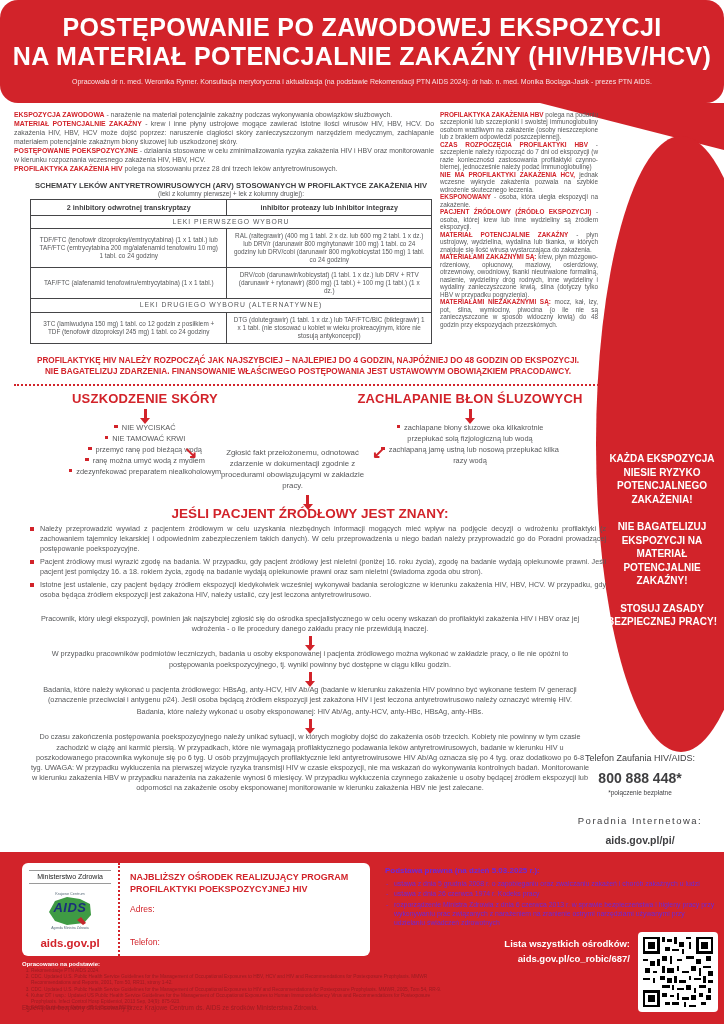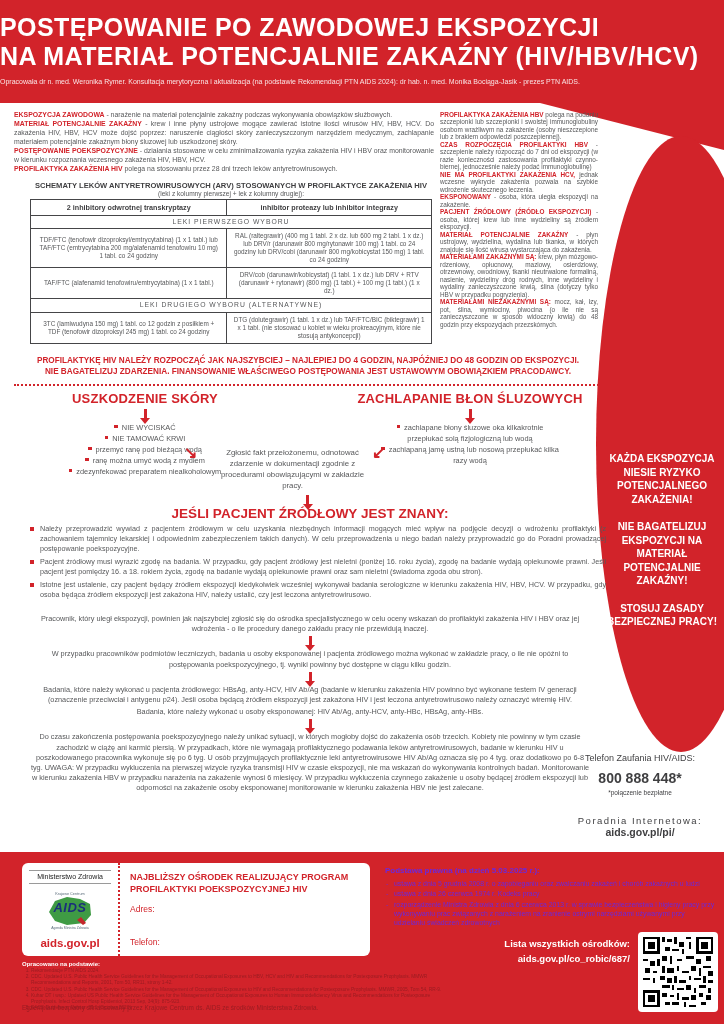--- a/index.html
+++ b/index.html
@@ -1,20 +1,20 @@
 <!DOCTYPE html>
 <html><head>
 <meta charset="utf-8">
 <style>
   html,body { margin:0; padding:0; background:#888; }
   .page { position:relative; width:724px; height:1024px; background:#ffffff;
           font-family:"Liberation Sans", sans-serif; color:#57585a; overflow:hidden; margin:0 auto; }
 
   
-  .header { position:absolute; top:0; left:0; width:724px; height:103px; background:#d2232a; text-align:left; }
+  .header { position:absolute; top:0; left:0; width:724px; height:103px; background:#d2232a; text-align:center;border-radius:18px; }
   .title { color:#fff; font-weight:bold; font-size:25px; line-height:1.16; letter-spacing:.4px; padding-top:13px; }
   .credit { color:rgba(255,255,255,.88); font-size:7px; margin-top:7px; }
   .header-notch { position:absolute; top:103px; left:540px; width:0; height:0;
                   border-top:47px solid #d2232a; border-left:184px solid transparent; }
   .blob { position:absolute; top:136px; left:596px; width:170px; height:616px; background:#d2232a; border-radius:50%; }
   .blob-text { position:absolute; top:452px; left:600px; width:124px; text-align:center;
                color:#fff; font-weight:bold; font-size:10px; line-height:1.35; }
   .blob-text p { margin:0 0 14px; }
 
   
@@ -65,21 +65,21 @@
            font-size:7.3px; line-height:1.4; }
   .paras p { margin:0 0 2px; }
   .paras .arr-down { margin:2px auto 4px; }
 
   
   .contact { position:absolute; top:753px; left:560px; width:160px; text-align:center; color:#3f3f41; }
   .contact .c1 { font-size:9px; }
   .contact .c2 { font-size:14px; font-weight:bold; margin-top:7px; }
   .contact .c3 { font-size:6.5px; margin-top:3px; }
   .contact .c4 { font-size:9.5px; letter-spacing:1.5px; margin-top:19px; }
-  .contact .c5 { font-size:10.5px; font-weight:bold; margin-top:0; }
+  .contact .c5 { font-size:10.5px; font-weight:bold; margin-top:8px; }
 
   
   .band { position:absolute; top:852px; left:0; width:724px; height:172px; background:#d2232a; }
   .centerbox { position:absolute; top:863px; left:22px; width:348px; height:93px; background:#fff;
                border-radius:6px; display:flex; }
   .logos { width:98px; display:flex; flex-direction:column; align-items:center; justify-content:space-between;
            padding:7px 0 7px; border-right:2.5px dotted #d2232a; box-sizing:border-box; }
   .ministry { font-size:7px; color:#222; text-align:center; line-height:1.15;
               border-top:1px solid #9a9a9a; border-bottom:1px solid #9a9a9a; padding:2px 8px; }
   .aidslogo { position:relative; width:58px; text-align:center; }

